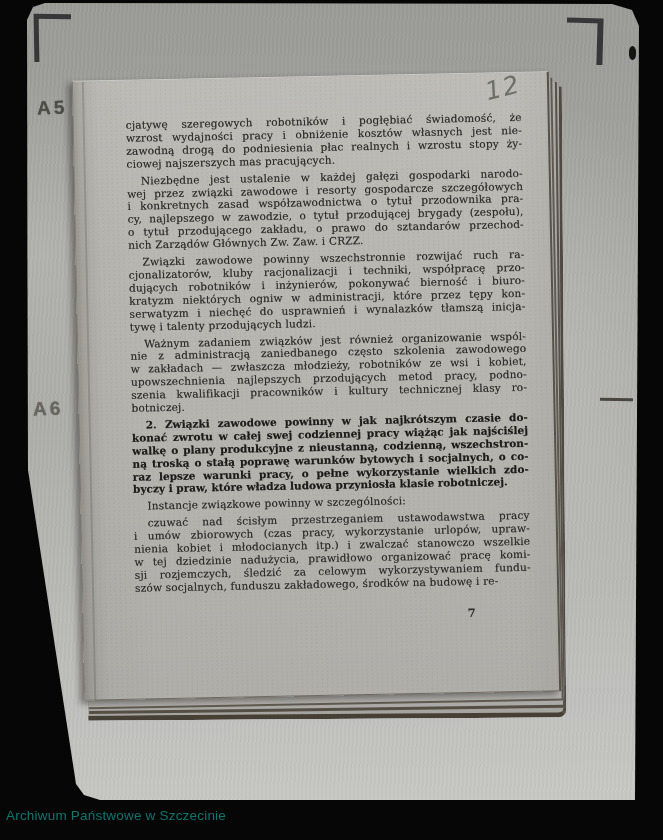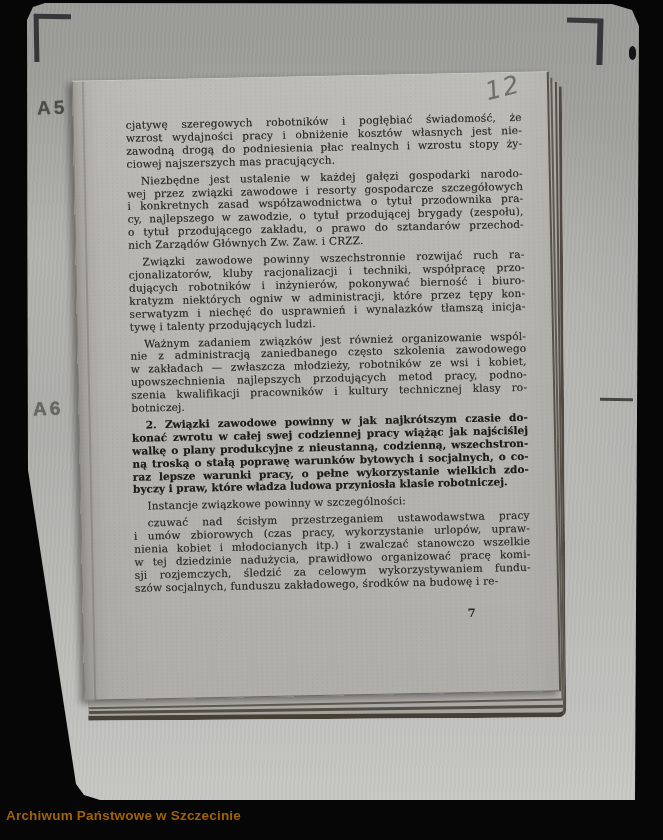--- a/index.html
+++ b/index.html
@@ -76,22 +76,22 @@
   .para + .para{margin-top:4px;}
   .para .tline:first-child{padding-left:14px;}
   .para.p1 .tline:first-child{padding-left:0;}
   .para.bold{font-weight:bold;letter-spacing:0;color:#1d1c19;}
   .tline{text-align:justify;text-align-last:justify;}
   .tline:last-child{text-align-last:left;}
   .pageno{position:absolute;left:384px;top:532px;font-size:11.5px;font-weight:bold;color:#2b2a27;}
   
   .footer{
     position:absolute;left:6px;top:808px;
-    font-family:"Liberation Sans",sans-serif;font-weight:bold;
-    font-size:13.5px;letter-spacing:.2px;color:#a16207;
+    font-family:"Liberation Sans",sans-serif;font-weight:normal;
+    font-size:13.5px;letter-spacing:.2px;color:#0f766e;
   }
 </style>
 </head>
 <body>
 
 <div class="photo">
 
   <div class="mat"></div>
 
   <div class="bracket">

